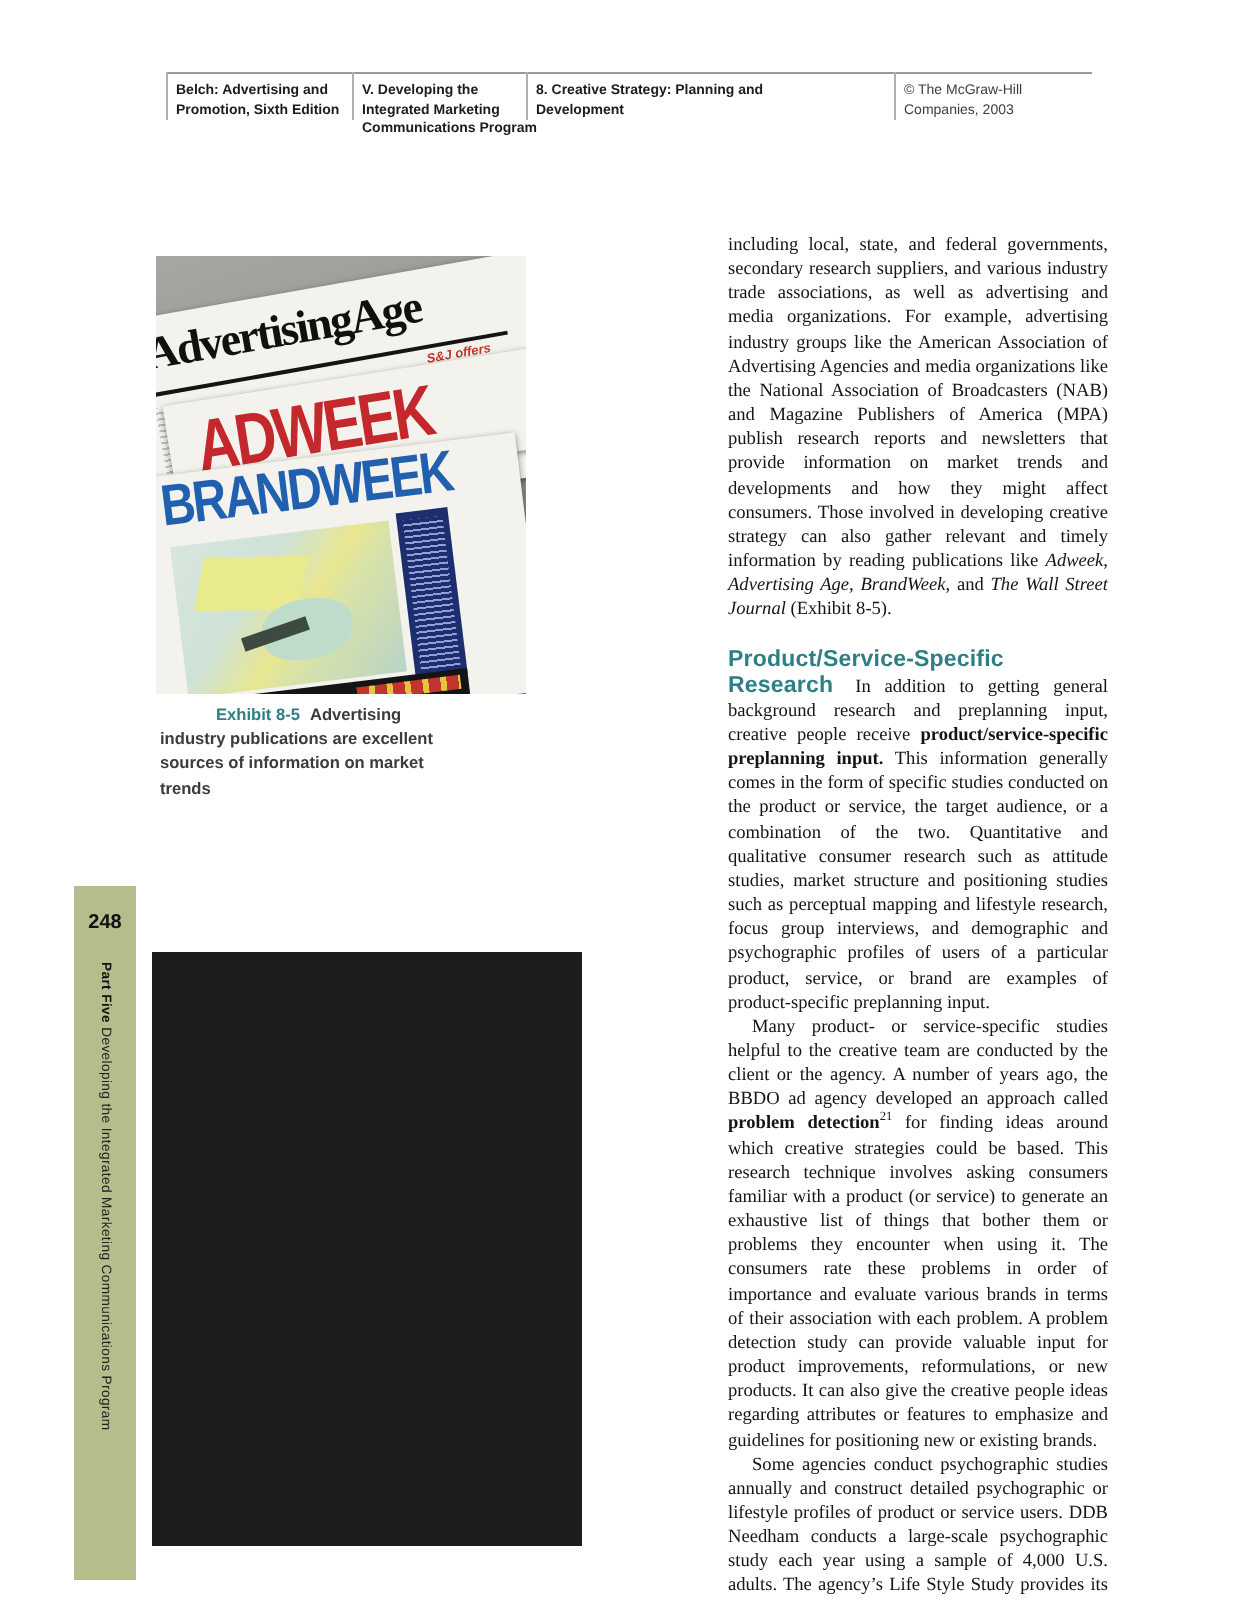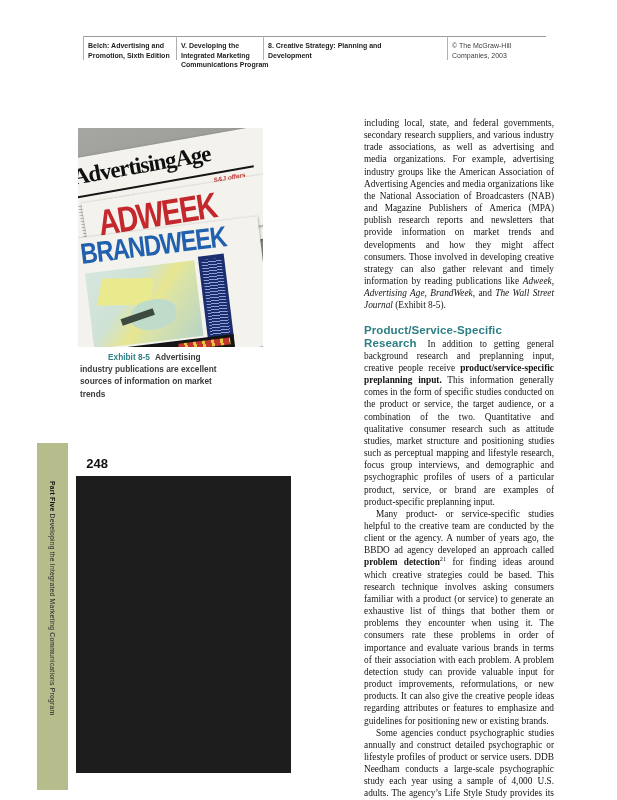--- a/index.html
+++ b/index.html
@@ -8,22 +8,22 @@
 
   
   .hdr-rule{position:absolute;left:83px;top:36px;width:463px;height:1px;background:#9a9a9a;}
   .hdr-tick{position:absolute;top:36px;width:1px;height:24px;background:#b0b0b0;}
   .hdr-col{position:absolute;top:41px;font-family:"Liberation Sans",sans-serif;
            font-size:7px;line-height:9.5px;font-weight:bold;color:#1c1c1c;}
   .hdr-col.light{font-weight:normal;color:#3c3c3c;}
 
   
   .strip{position:absolute;left:37px;top:443px;width:31px;height:347px;background:#b7bc8d;}
-  .strip .pagenum{position:absolute;top:13px;left:0;width:100%;text-align:right;
-        font-family:"Liberation Sans",sans-serif;font-weight:bold;font-size:13px;color:#111;margin-left:40px;}
+  .strip .pagenum{position:absolute;top:13px;left:0;width:100%;text-align:center;
+        font-family:"Liberation Sans",sans-serif;font-weight:bold;font-size:10px;color:#111;}
   .strip .vtext{position:absolute;top:38px;left:0;width:100%;height:300px;
         writing-mode:vertical-rl;text-align:left;
         font-family:"Liberation Sans",sans-serif;font-size:6.8px;color:#222;
         letter-spacing:.2px;line-height:31px;}
   .strip .vtext b{font-weight:bold;color:#111;}
 
   
   .figure{position:absolute;left:78px;top:128px;width:185px;height:219px;overflow:hidden;
           background:linear-gradient(160deg,#a7a7a2 0%,#90908b 55%,#7f7f7b 100%);}
   .sheet{position:absolute;background:#f3f2ed;box-shadow:0 1px 3px rgba(0,0,0,.45);}

